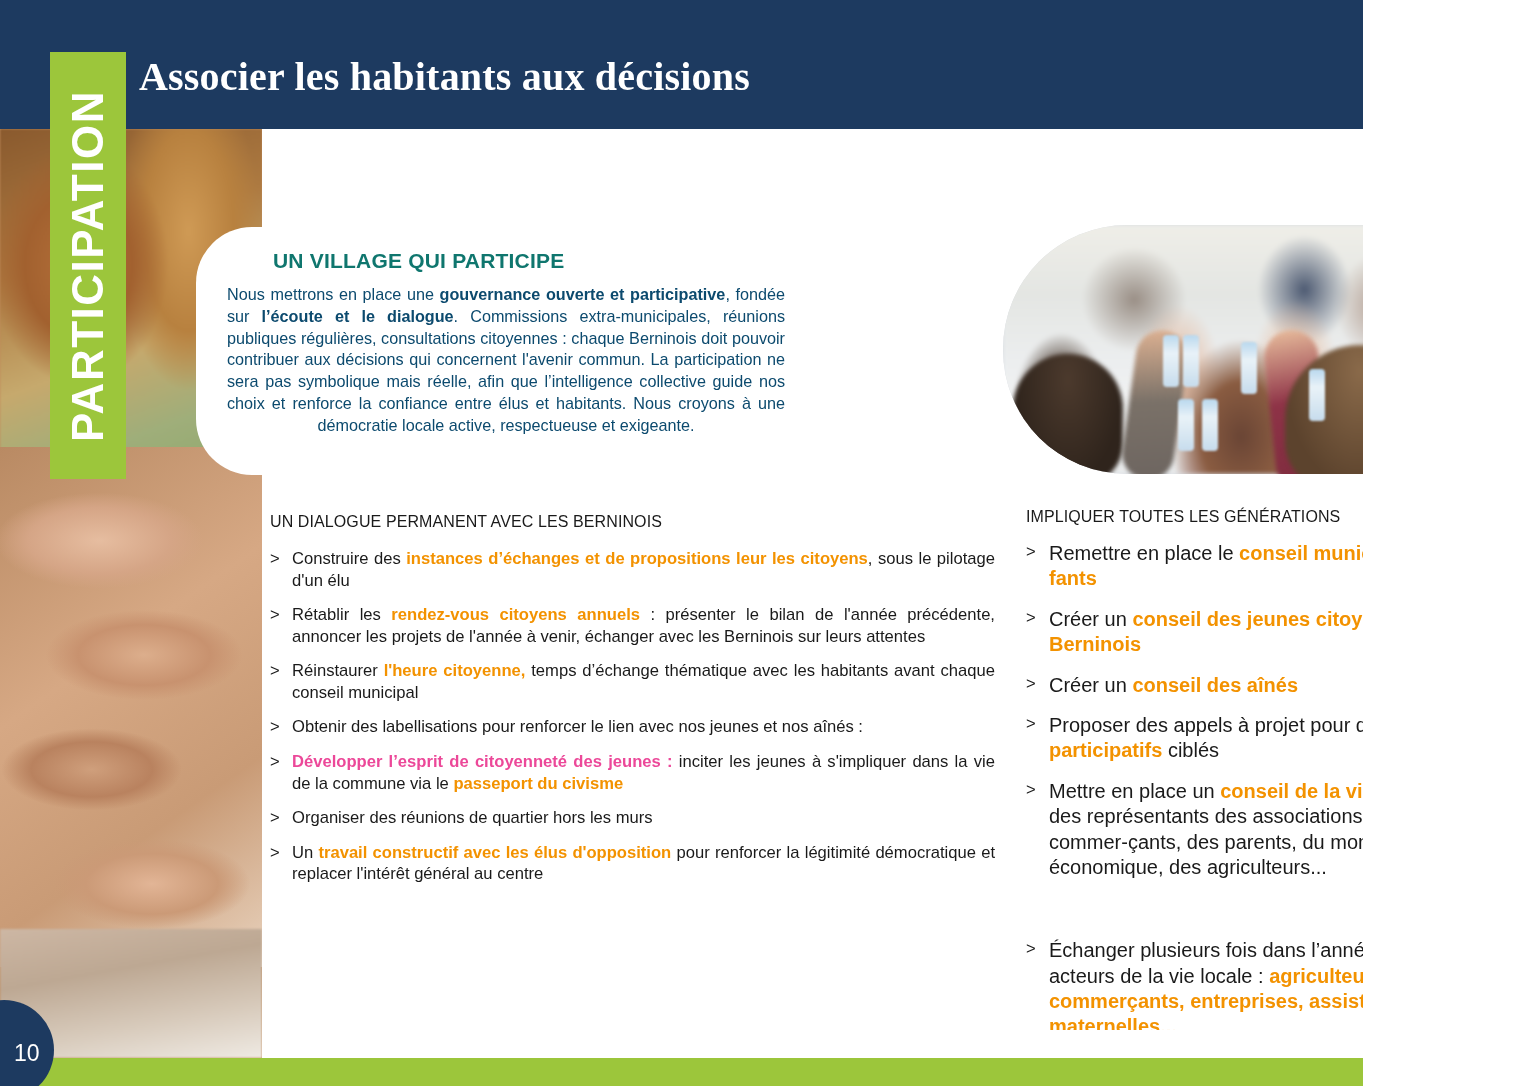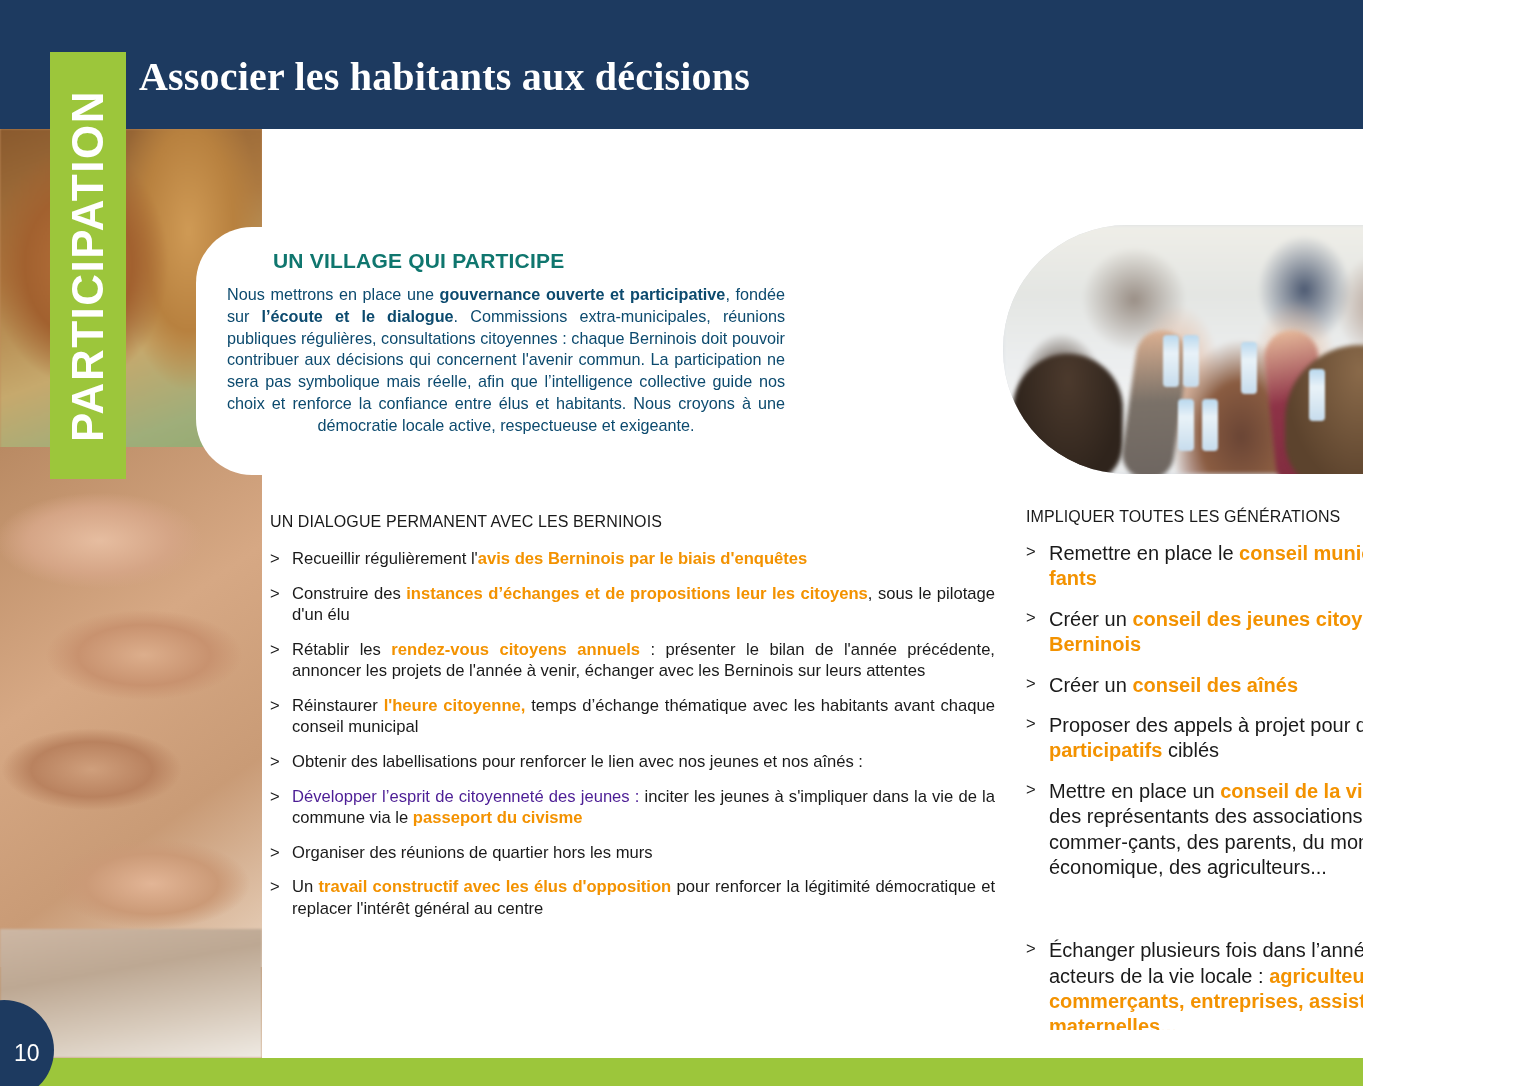--- a/index.html
+++ b/index.html
@@ -204,21 +204,21 @@
     font-size: 16.6px;
   }
   .col-right ul.bullets > li {
     font-size: 20px;
     line-height: 1.27;
     margin-bottom: 15px;
     padding-left: 23px;
   }
   .j { text-align: justify; }
   .or { color: #f39200; font-weight: bold; }
-  .bk { font-weight: normal; color: #4c1d95; }
+  .bk { font-weight: bold; color: #ec4899; }
 
   ul.subbullets { list-style: none; margin-top: 14px; margin-left: 38px; }
   ul.subbullets > li {
     position: relative;
     padding-left: 20px;
     margin-bottom: 13px;
     font-size: 16.6px;
     line-height: 1.30;
     color: #1a1a1a;
   }
@@ -296,21 +296,20 @@
     <div class="mp-bottle" style="left:41%; top:70%;"></div>
     <div class="mp-bottle" style="left:33%; top:44%;"></div>
     <div class="mp-bottle" style="left:37%; top:44%;"></div>
     <div class="mp-bottle" style="left:49%; top:47%;"></div>
     <div class="mp-bottle" style="left:63%; top:58%;"></div>
   </div>
 
   <div class="col-left">
     <div class="sec-title">UN DIALOGUE PERMANENT AVEC LES BERNINOIS</div>
     <ul class="bullets">
-      <li class="j">Recueillir régulièrement l'<span class="or">avis des Berninois par le biais d'enquêtes</span></li>
       <li class="j">Construire des <span class="or">instances d’échanges et de propositions leur les citoyens</span>, sous le pilotage d'un élu</li>
       <li class="j">Rétablir les <span class="or">rendez-vous citoyens annuels</span> : présenter  le bilan de l'année précédente, annoncer les projets de l'année à venir, échanger avec les Berninois sur leurs attentes</li>
       <li class="j">Réinstaurer <span class="or">l'heure citoyenne,</span> temps d’échange thématique avec les habitants avant chaque conseil municipal</li>
       <li>
         <span>Obtenir des labellisations pour renforcer le lien avec nos jeunes et nos aînés :</span>
       </li>
       <li class="j"><span class="bk">Développer l’esprit de citoyenneté des jeunes :</span> inciter les jeunes à s'impliquer dans la vie de la commune via le <span class="or">passeport du civisme</span></li>
       <li>Organiser des réunions de quartier hors les murs</li>
       <li class="j">Un <span class="or">travail constructif avec les élus d'opposition</span> pour renforcer la légitimité démocratique et replacer l'intérêt général au centre</li>
     </ul>

